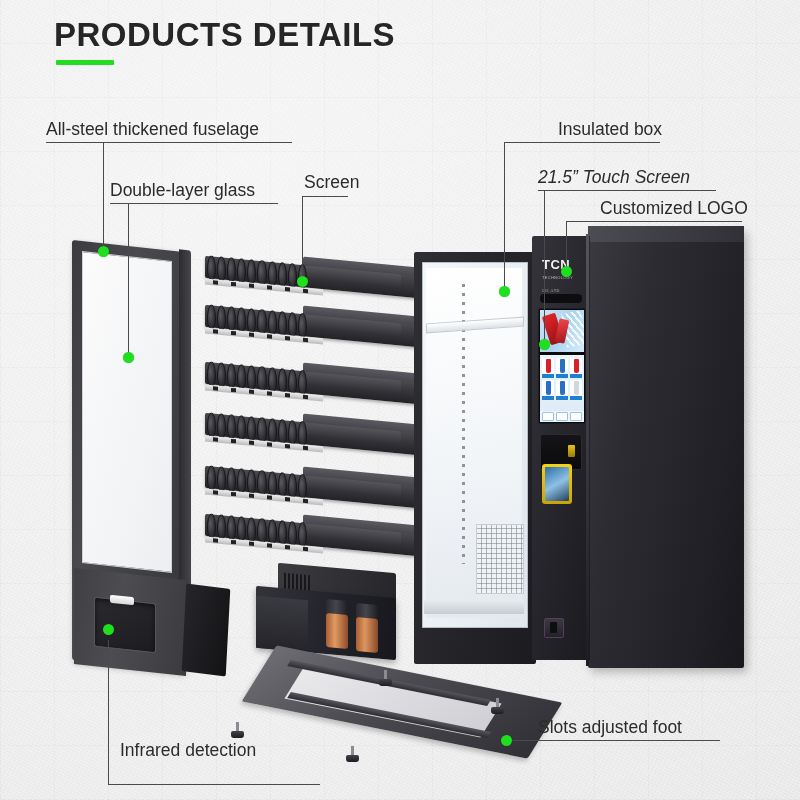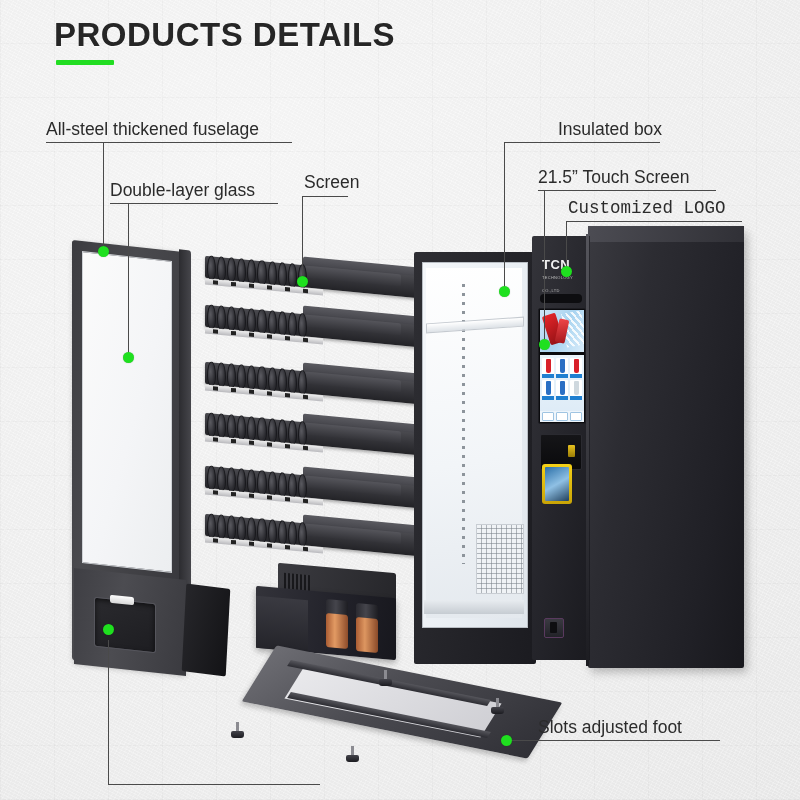--- a/index.html
+++ b/index.html
@@ -639,35 +639,36 @@
 <div class="dot" style="left:297px;top:276px;"></div>
 
 <div class="callout" style="left:534px;top:119px;margin-left:24px;">
   <div class="txt">Insulated box</div>
 </div>
 <div class="rule h" style="left:532px;top:142px;width:128px;"></div>
 <div class="rule v" style="left:504px;top:142px;height:148px;"></div>
 <div class="rule h" style="left:504px;top:142px;width:30px;"></div>
 <div class="dot" style="left:499px;top:286px;"></div>
 
-<div class="callout" style="left:538px;top:167px;">
+<div class="callout" style="left:538px;top:167px;font-style:italic;">
   <div class="txt">21.5” Touch Screen</div>
 </div>
 <div class="rule h" style="left:538px;top:190px;width:178px;"></div>
 <div class="rule v" style="left:544px;top:190px;height:153px;"></div>
 <div class="dot" style="left:539px;top:339px;"></div>
 
-<div class="callout" style="left:568px;top:198px;font-family:Liberation Mono, monospace;">
+<div class="callout" style="left:600px;top:198px;">
   <div class="txt">Customized LOGO</div>
 </div>
 <div class="rule h" style="left:566px;top:221px;width:176px;"></div>
 <div class="rule v" style="left:566px;top:221px;height:49px;"></div>
 <div class="dot" style="left:561px;top:266px;"></div>
 
 <div class="callout" style="left:120px;top:740px;">
+  <div class="txt">Infrared detection</div>
 </div>
 <div class="rule h" style="left:108px;top:784px;width:212px;"></div>
 <div class="rule v" style="left:108px;top:640px;height:144px;"></div>
 <div class="dot" style="left:103px;top:624px;"></div>
 
 <div class="callout" style="left:538px;top:717px;">
   <div class="txt">Slots adjusted foot</div>
 </div>
 <div class="rule h" style="left:506px;top:740px;width:214px;"></div>
 <div class="dot" style="left:501px;top:735px;"></div>

